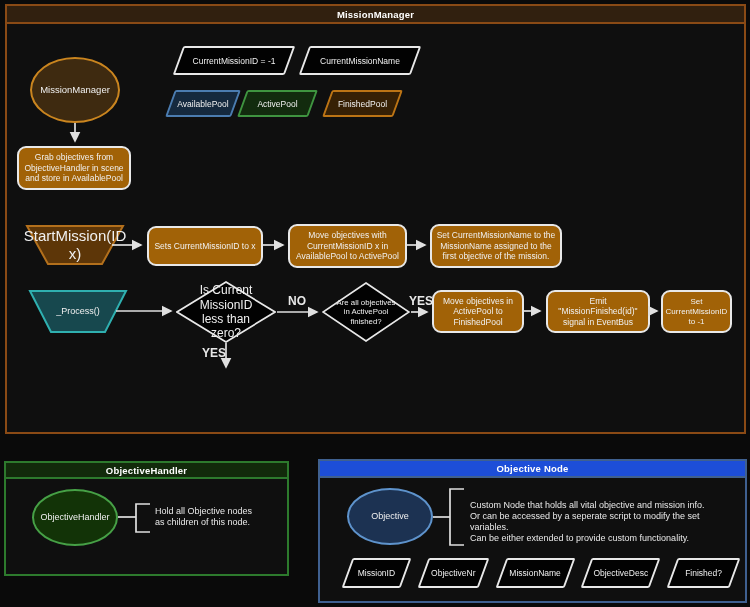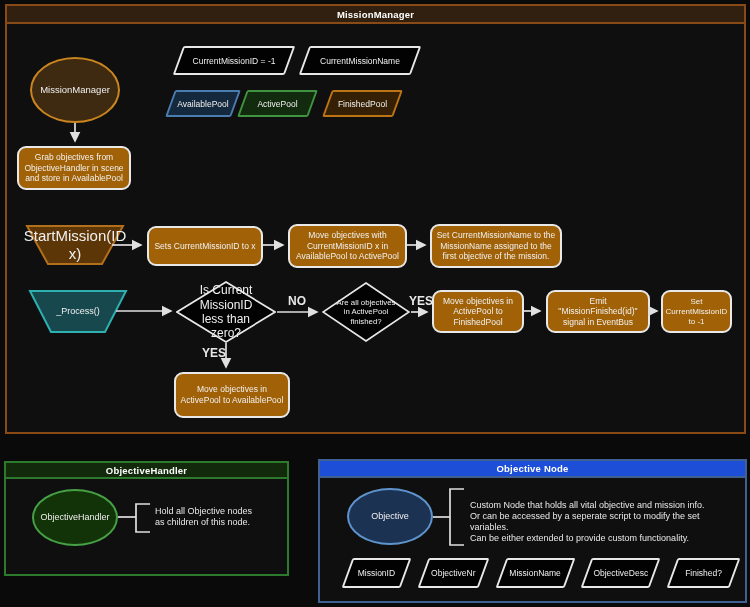--- a/index.html
+++ b/index.html
@@ -131,21 +131,20 @@
   </div>
 
   <div class="edge-label" style="left:409px;top:294px;">YES</div>
 
   <div class="node rect" style="left:432px;top:290px;width:92px;height:43px;">Move objectives in ActivePool to FinishedPool</div>
   <div class="node rect" style="left:546px;top:290px;width:104px;height:43px;">Emit "MissionFinished(id)" signal in EventBus</div>
   <div class="node rect" style="left:661px;top:290px;width:71px;height:43px;font-size:8px;padding:2px 2px;">Set CurrentMissionID to -1</div>
 
   <div class="edge-label" style="left:202px;top:346px;">YES</div>
 
-  <div class="node rect" style="left:174px;top:372px;width:116px;height:46px;">Move objectives in ActivePool to AvailablePool</div>
 
   <div class="node ellipse" style="left:32px;top:489px;width:86px;height:57px;border-color:#46a046;background:#123307;font-size:9px;">ObjectiveHandler</div>
   <div class="note" style="left:155px;top:506px;width:108px;">Hold all Objective nodes as children of this node.</div>
 
   <div class="node ellipse" style="left:347px;top:488px;width:86px;height:57px;border-color:#5e93cc;background:#1c3252;font-size:9px;">Objective</div>
   <div class="note" style="left:470px;top:500px;width:268px;">
     <div>Custom Node that holds all vital objective and mission info.</div>
     <div>Or can be accessed by a seperate script to modify the set variables.</div>
     <div>Can be either extended to provide custom functionality.</div>
   </div>

